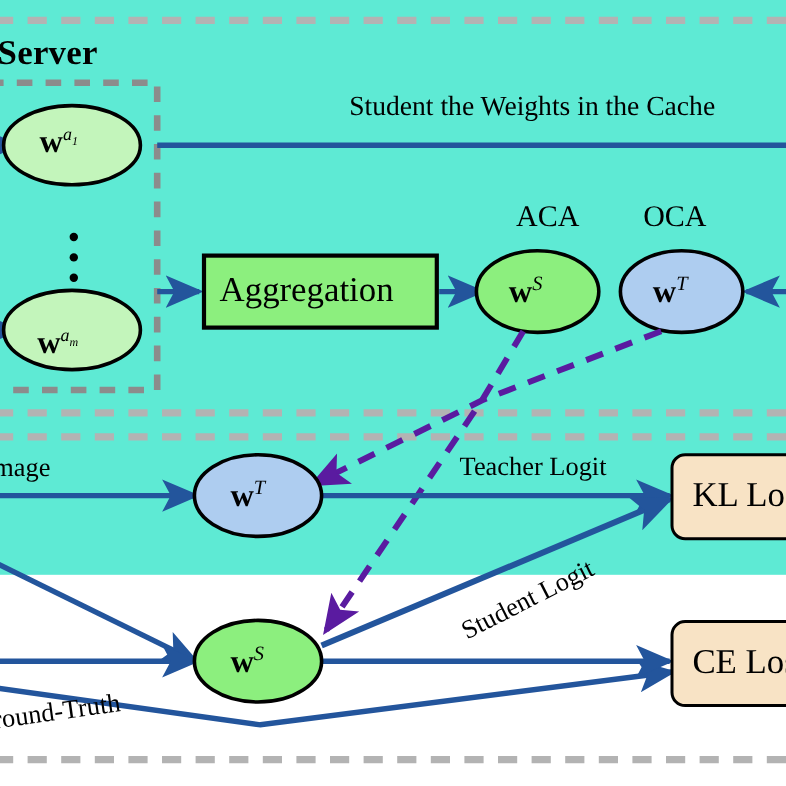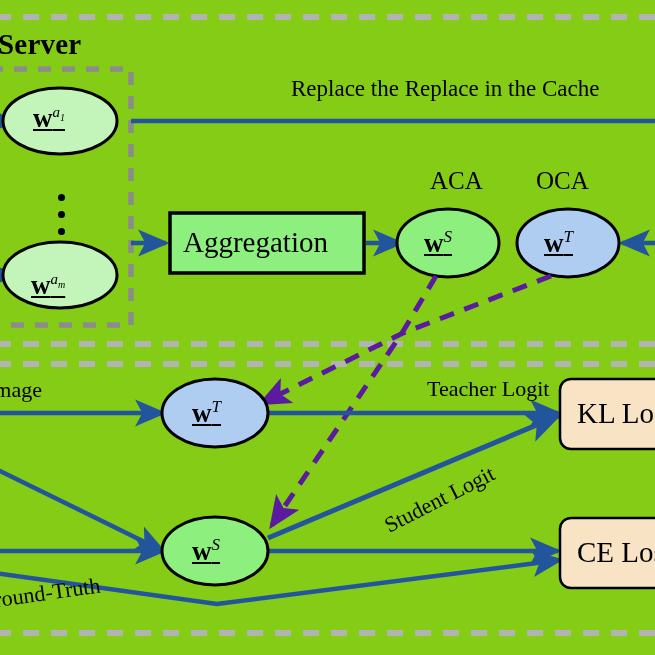--- a/index.html
+++ b/index.html
@@ -1,27 +1,27 @@
 <!DOCTYPE html>
 <html><head>
 <meta charset="utf-8">
 <style>
   html,body{margin:0;padding:0;background:#ffffff;}
   body{width:655px;height:655px;overflow:hidden;
        font-family:"Liberation Serif","DejaVu Serif",serif;}
-  #stage{position:relative;width:655px;height:655px;background:#84cc16;}
+  #stage{position:relative;width:655px;height:479px;background:#5eead4;}
   #stage svg{position:absolute;left:0;top:0;width:655px;height:655px;}
 
   .lbl{position:absolute;color:#000;white-space:nowrap;line-height:1;}
   .lbl-server{font-weight:bold;font-size:29px;letter-spacing:.2px;}
   .lbl-replace{font-size:23px;}
   .lbl-aca,.lbl-oca{font-size:25px;}
   .lbl-image,.lbl-gt,.lbl-teacher{font-size:22px;}
   .lbl-student{font-size:22px;}
-  .node-text{font-size:27px;text-decoration:underline;}
+  .node-text{font-size:27px;}
   .node-text .sup{font-size:17px;vertical-align:super;font-style:italic;}
   .node-text .supn{font-size:15px;vertical-align:super;font-style:italic;}
   .bold-w{font-weight:bold;font-family:"Liberation Serif","DejaVu Serif",serif;}
   .boxtext{font-size:29px;}
   .rot-student{transform:rotate(-27deg);transform-origin:left top;}
   .dots{position:absolute;width:10px;text-align:center;}
   .dots span{display:block;width:7px;height:7px;border-radius:50%;
              background:#000;margin:0 auto 10px auto;}
 </style>
 </head>
@@ -136,21 +136,21 @@
   <div class="dots" style="left:56px;top:194px;">
     <span></span>
       <span></span>
       <span></span>
   </div>
 
   <div class="lbl node-text" style="left:31px;top:272px;">
     <span class="bold-w">w</span><span class="supn">a<sub style="font-size:10px;">m</sub></span>
   </div>
 
-  <div class="lbl lbl-replace" style="left:291px;top:77px;">Replace the Replace in the Cache</div>
+  <div class="lbl lbl-replace" style="left:291px;top:77px;">Student the Weights in the Cache</div>
 
   <div class="lbl boxtext" style="left:183px;top:228px;">Aggregation</div>
 
   <div class="lbl lbl-aca" style="left:417px;top:168px;margin-left:13px;">ACA</div>
 
   <div class="lbl lbl-oca" style="left:536px;top:168px;text-align:right;">OCA</div>
 
   <div class="lbl node-text" style="left:424px;top:228px;">
     <span class="bold-w">w</span><span class="sup">S</span>
   </div>
@@ -164,21 +164,21 @@
   <div class="lbl lbl-gt" style="left:-22px;top:583px;transform:rotate(-8deg);">Ground-Truth</div>
 
   <div class="lbl node-text" style="left:192px;top:398px;">
     <span class="bold-w">w</span><span class="sup">T</span>
   </div>
 
   <div class="lbl node-text" style="left:192px;top:536px;">
     <span class="bold-w">w</span><span class="sup">S</span>
   </div>
 
-  <div class="lbl lbl-teacher" style="left:383px;top:378px;margin-left:44px;">Teacher Logit</div>
+  <div class="lbl lbl-teacher" style="left:383px;top:378px;">Teacher Logit</div>
 
   <div class="lbl lbl-student rot-student" style="left:381px;top:517px;">Student Logit</div>
 
   <div class="lbl boxtext" style="left:577px;top:399px;">KL Loss</div>
 
   <div class="lbl boxtext" style="left:577px;top:538px;">CE Loss</div>
 
 </div>
 
 </body></html>

